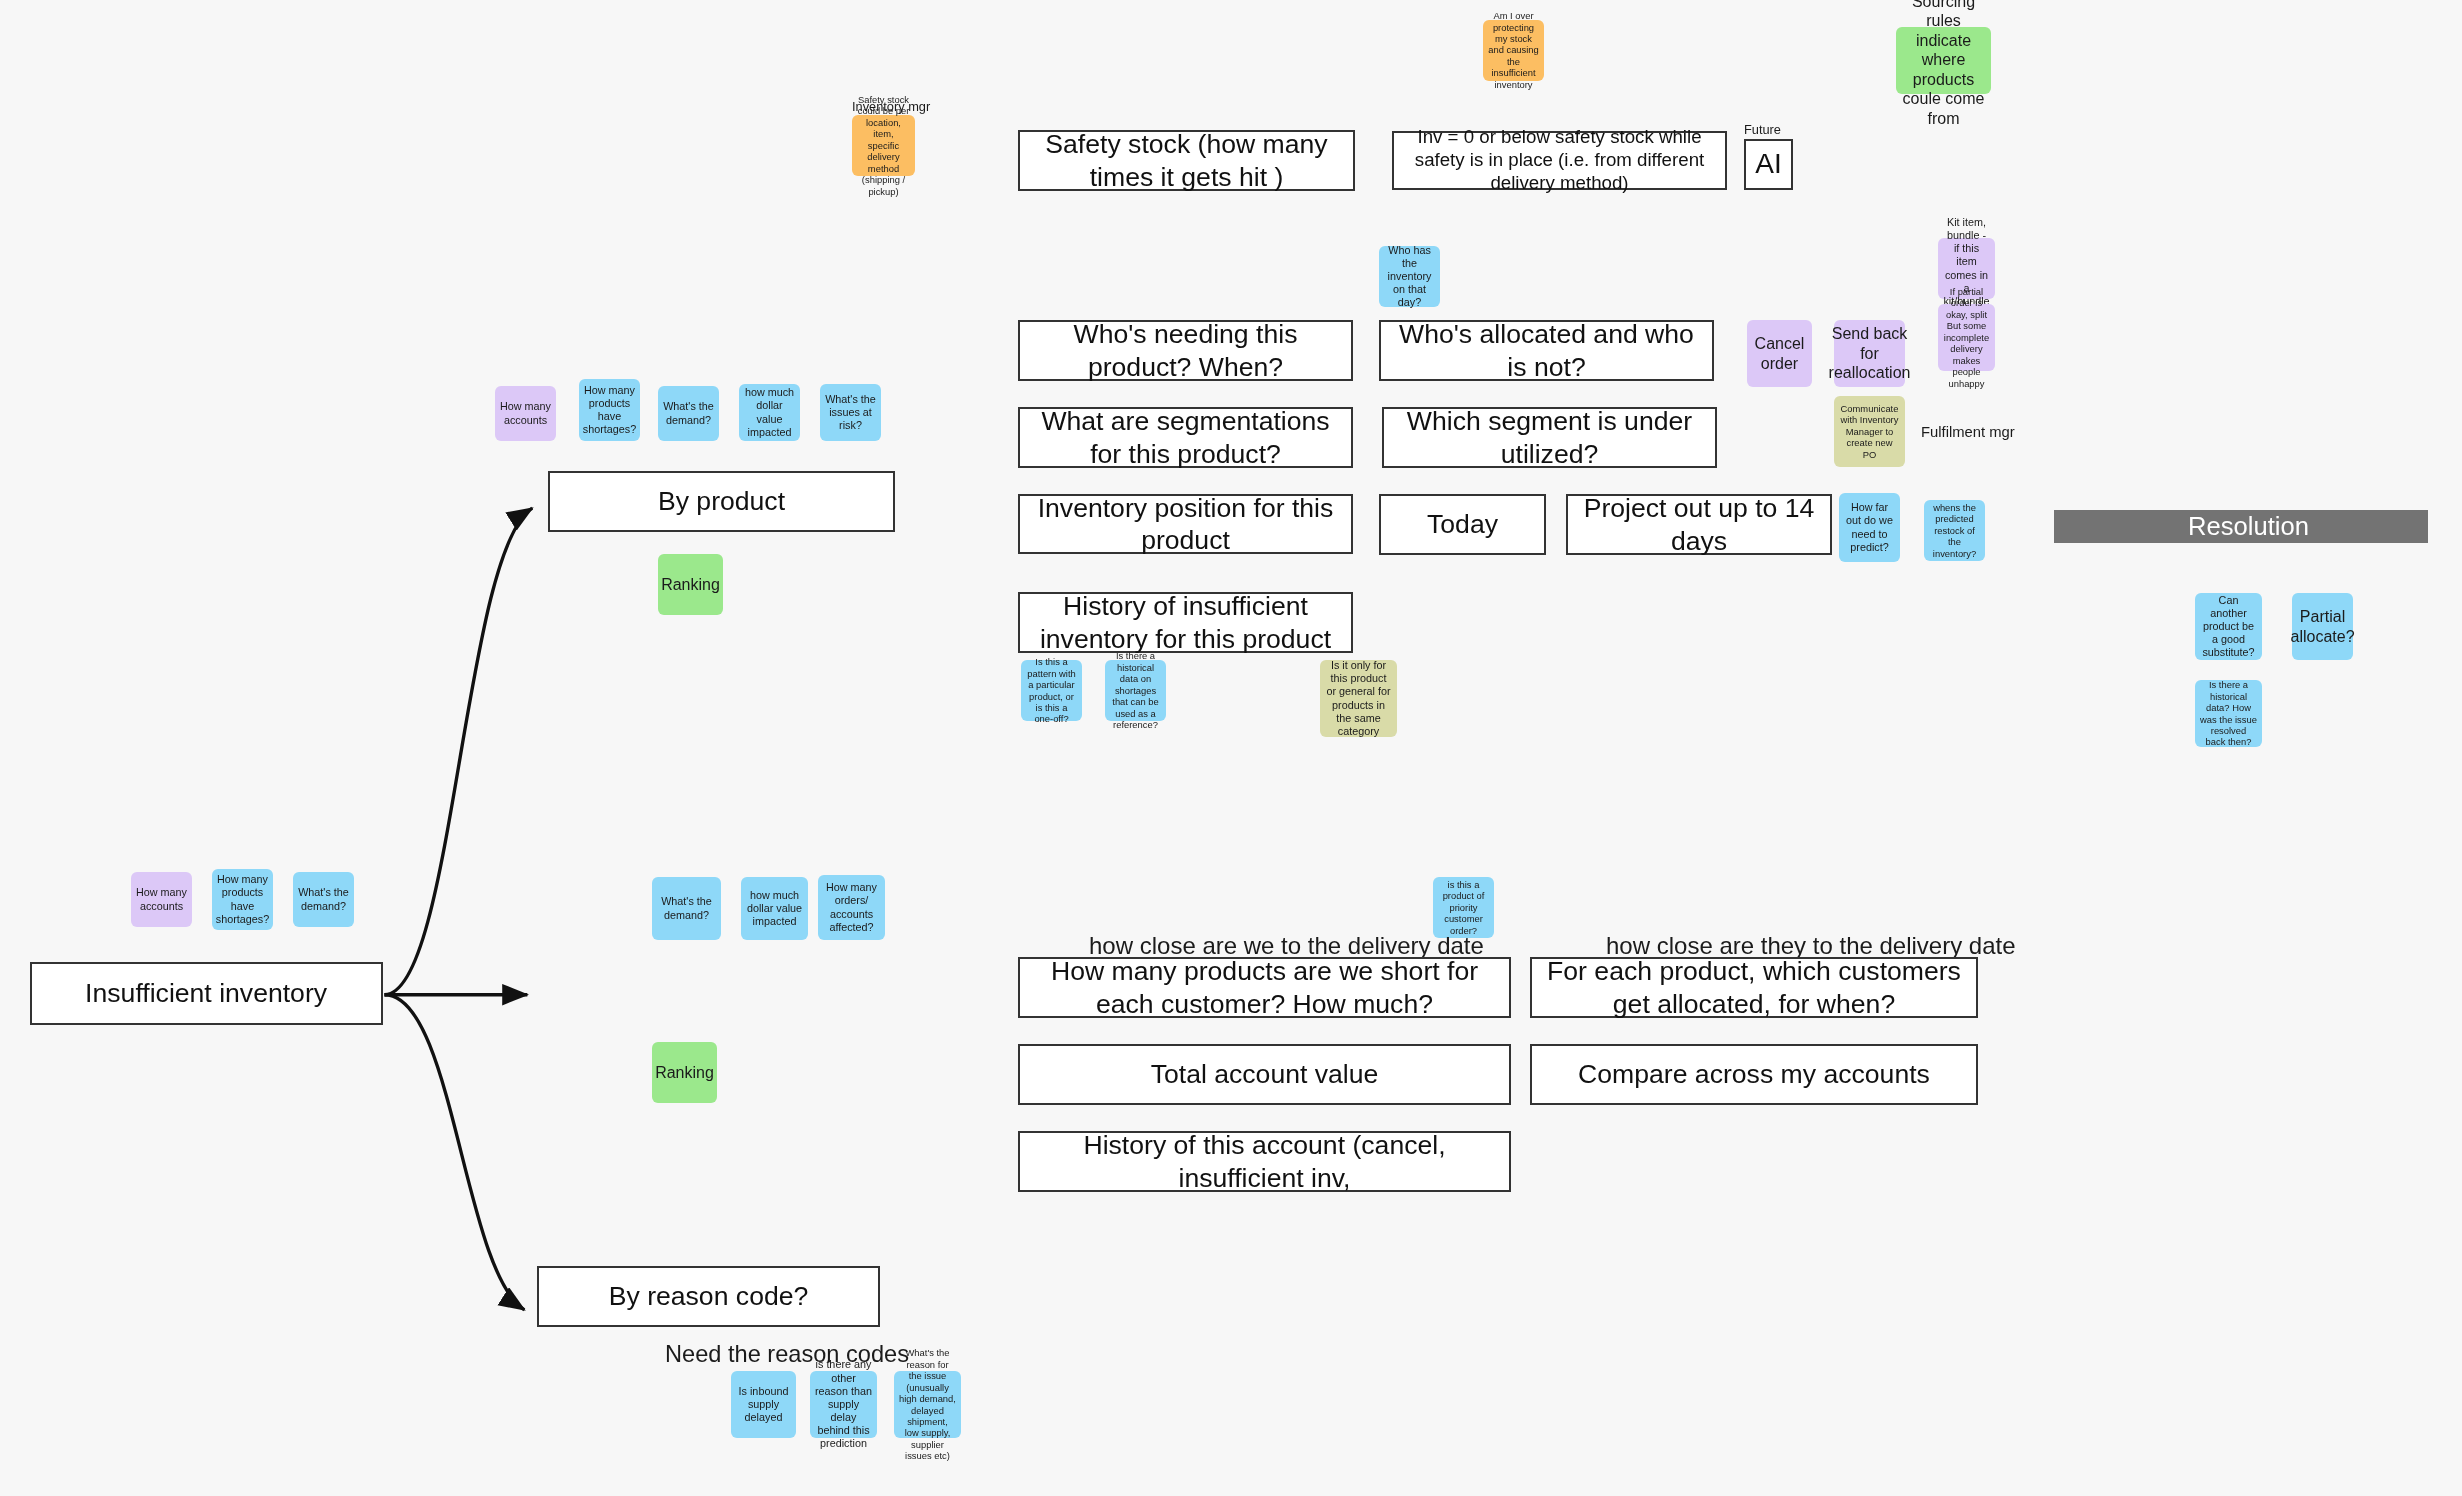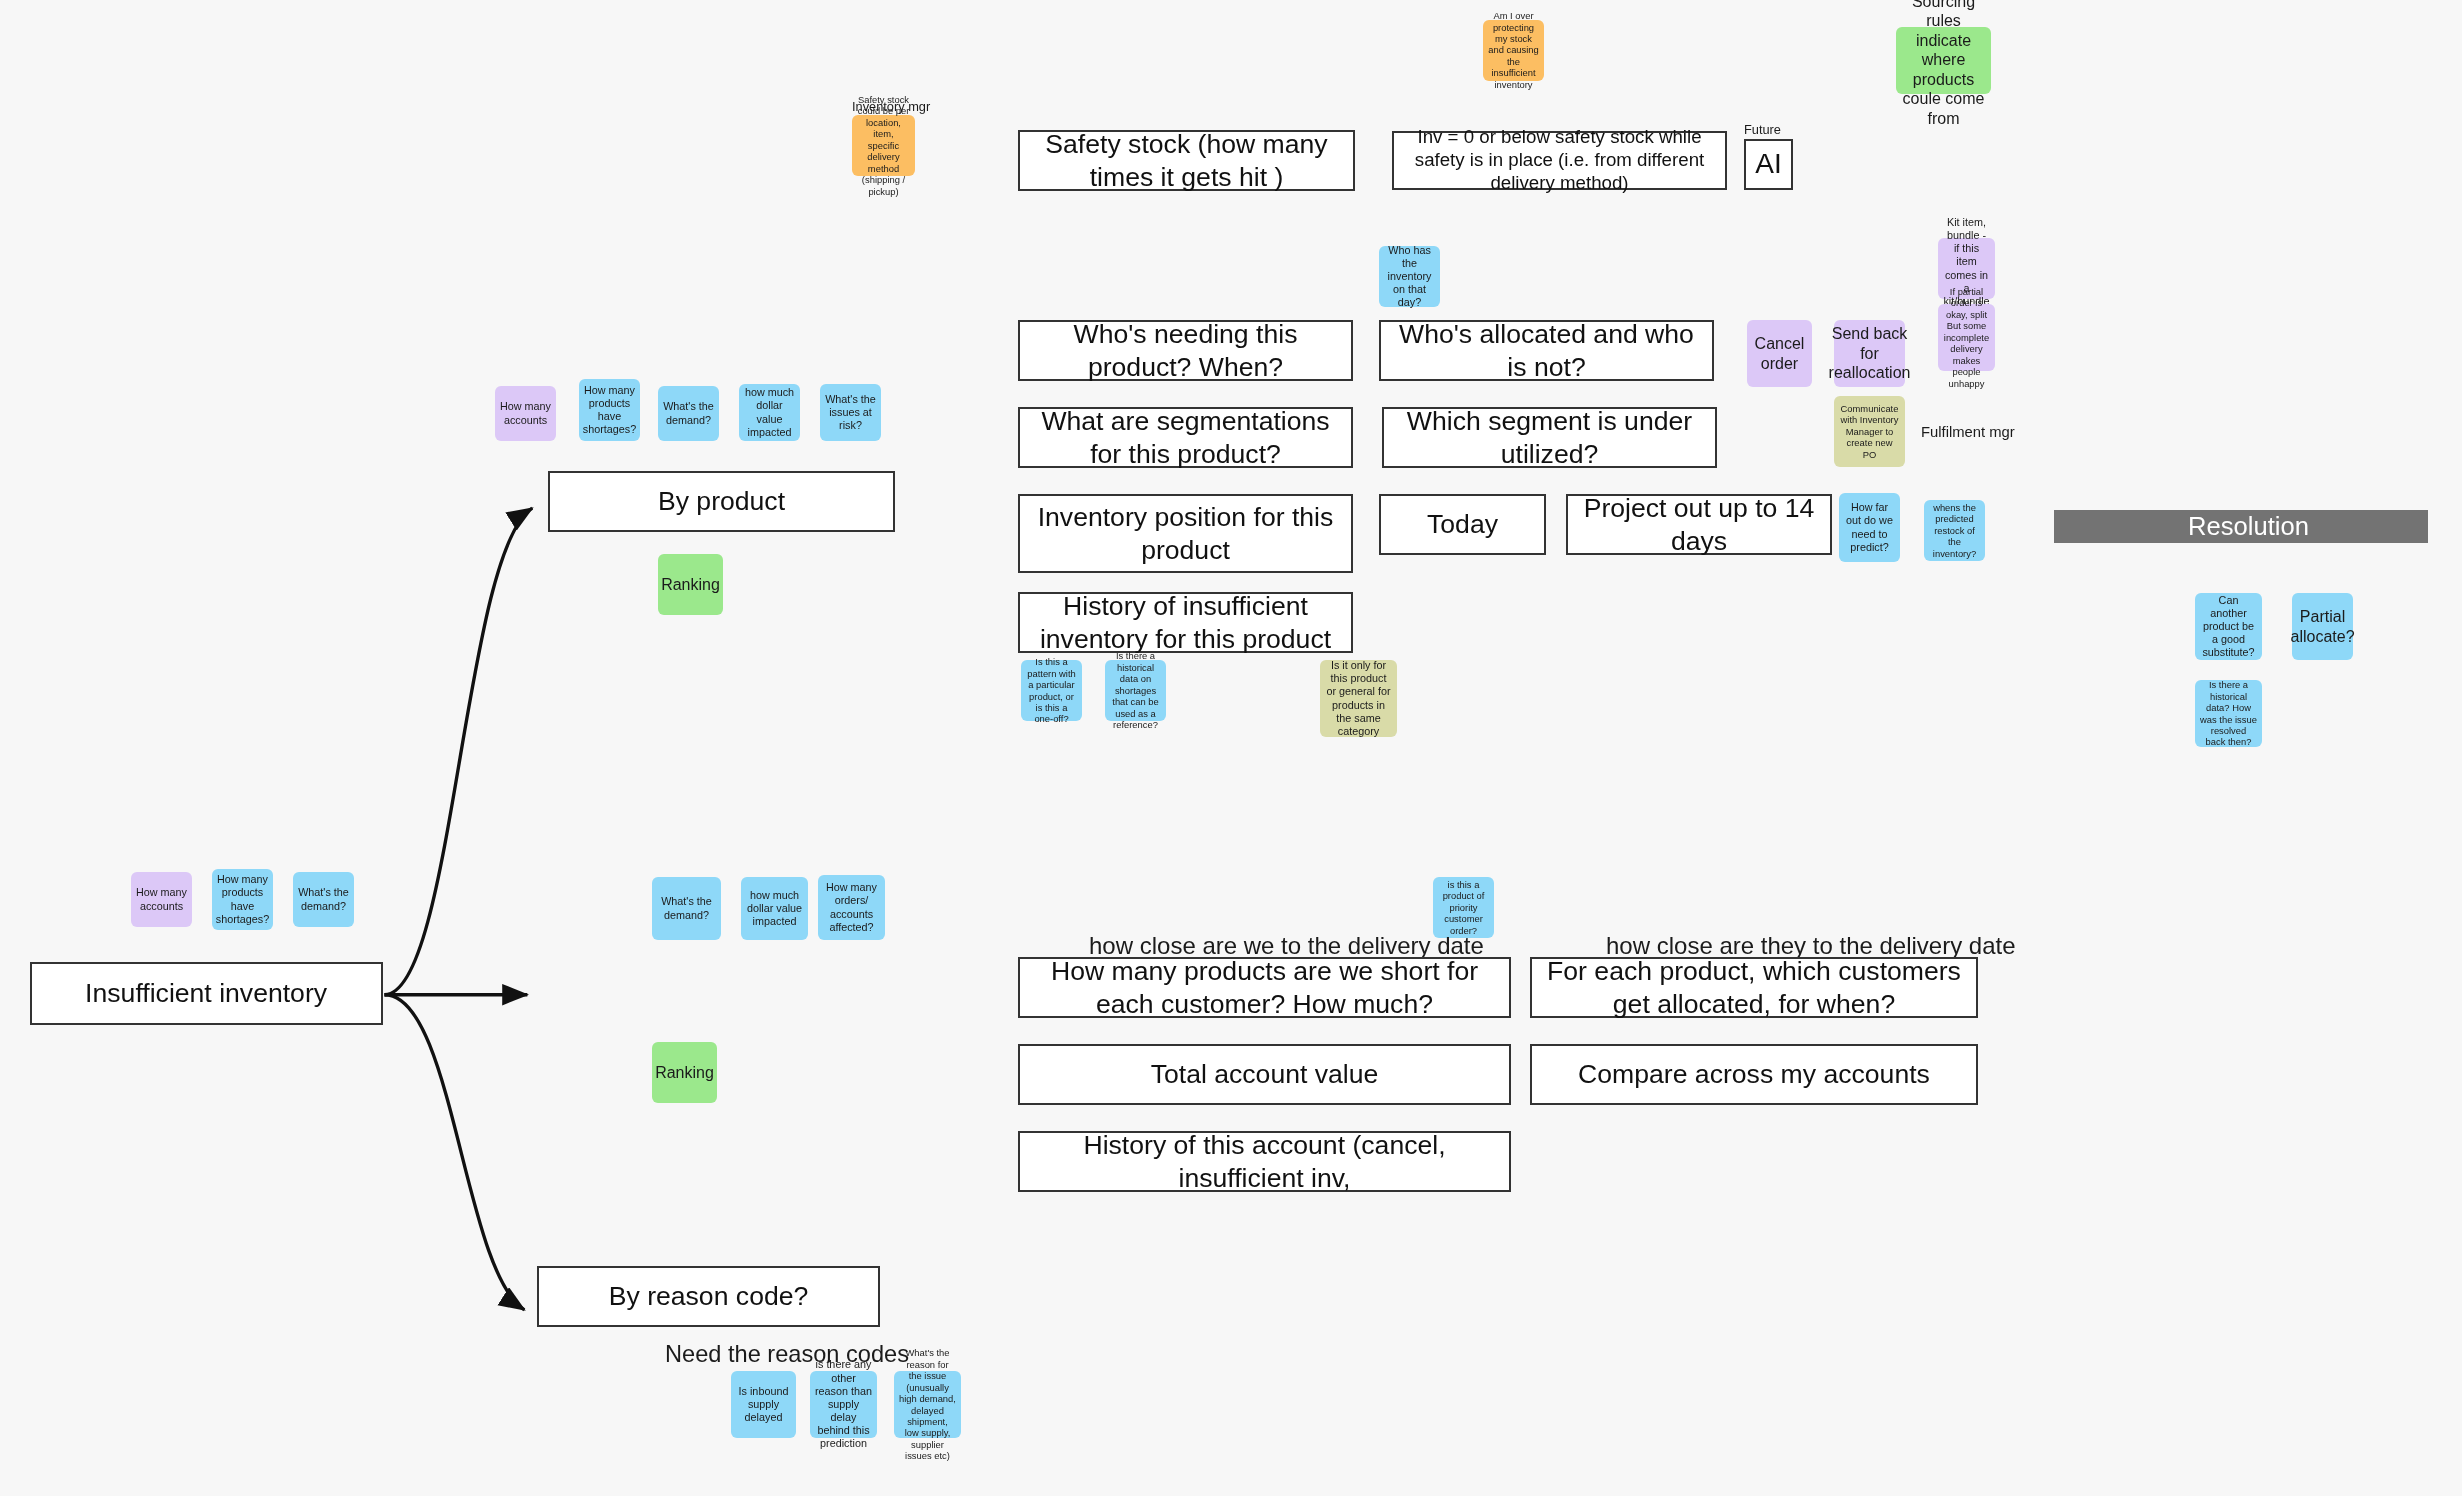--- a/index.html
+++ b/index.html
@@ -101,21 +101,21 @@
   <div class="abs note green n-m" style="left:1896px;top:26.6px;width:95px;height:67px;">Sourcing rules indicate where products coule come from</div>
 
   <div class="abs note blue n-s" style="left:1379px;top:246px;width:61px;height:61px;">Who has the inventory on that day?</div>
 
   <div class="abs box big" style="left:1018px;top:320px;width:335px;height:61px;">Who's needing this product? When?</div>
   <div class="abs box big" style="left:1379px;top:320px;width:335px;height:61px;">Who's allocated and who is not?</div>
 
   <div class="abs box big" style="left:1018px;top:407px;width:335px;height:61px;">What are segmentations for this product?</div>
   <div class="abs box big" style="left:1382px;top:407px;width:335px;height:61px;">Which segment is under utilized?</div>
 
-  <div class="abs box big" style="left:1018px;top:494px;width:335px;height:79px;">Inventory position for this product</div>
+  <div class="abs box big" style="left:1018px;top:494px;width:335px;height:60px;">Inventory position for this product</div>
   <div class="abs box big" style="left:1379px;top:494px;width:167px;height:61px;">Today</div>
   <div class="abs box big" style="left:1566px;top:494px;width:266px;height:61px;">Project out up to 14 days</div>
 
   <div class="abs box big" style="left:1018px;top:592px;width:335px;height:61px;">History of insufficient inventory for this product</div>
 
   <div class="abs note blue n-xs" style="left:1021px;top:660px;width:61px;height:61px;">Is this a pattern with a particular product, or is this a one-off?</div>
   <div class="abs note blue n-xs" style="left:1105px;top:660px;width:61px;height:61px;">Is there a historical data on shortages that can be used as a reference?</div>
   <div class="abs note olive n-s" style="left:1320px;top:660px;width:77px;height:77px;">Is it only for this product or general for products in the same category</div>
 
   <div class="abs note purple n-s" style="left:1938px;top:238px;width:57px;height:61px;">Kit item, bundle - if this item comes in a kit/bundle form</div>

